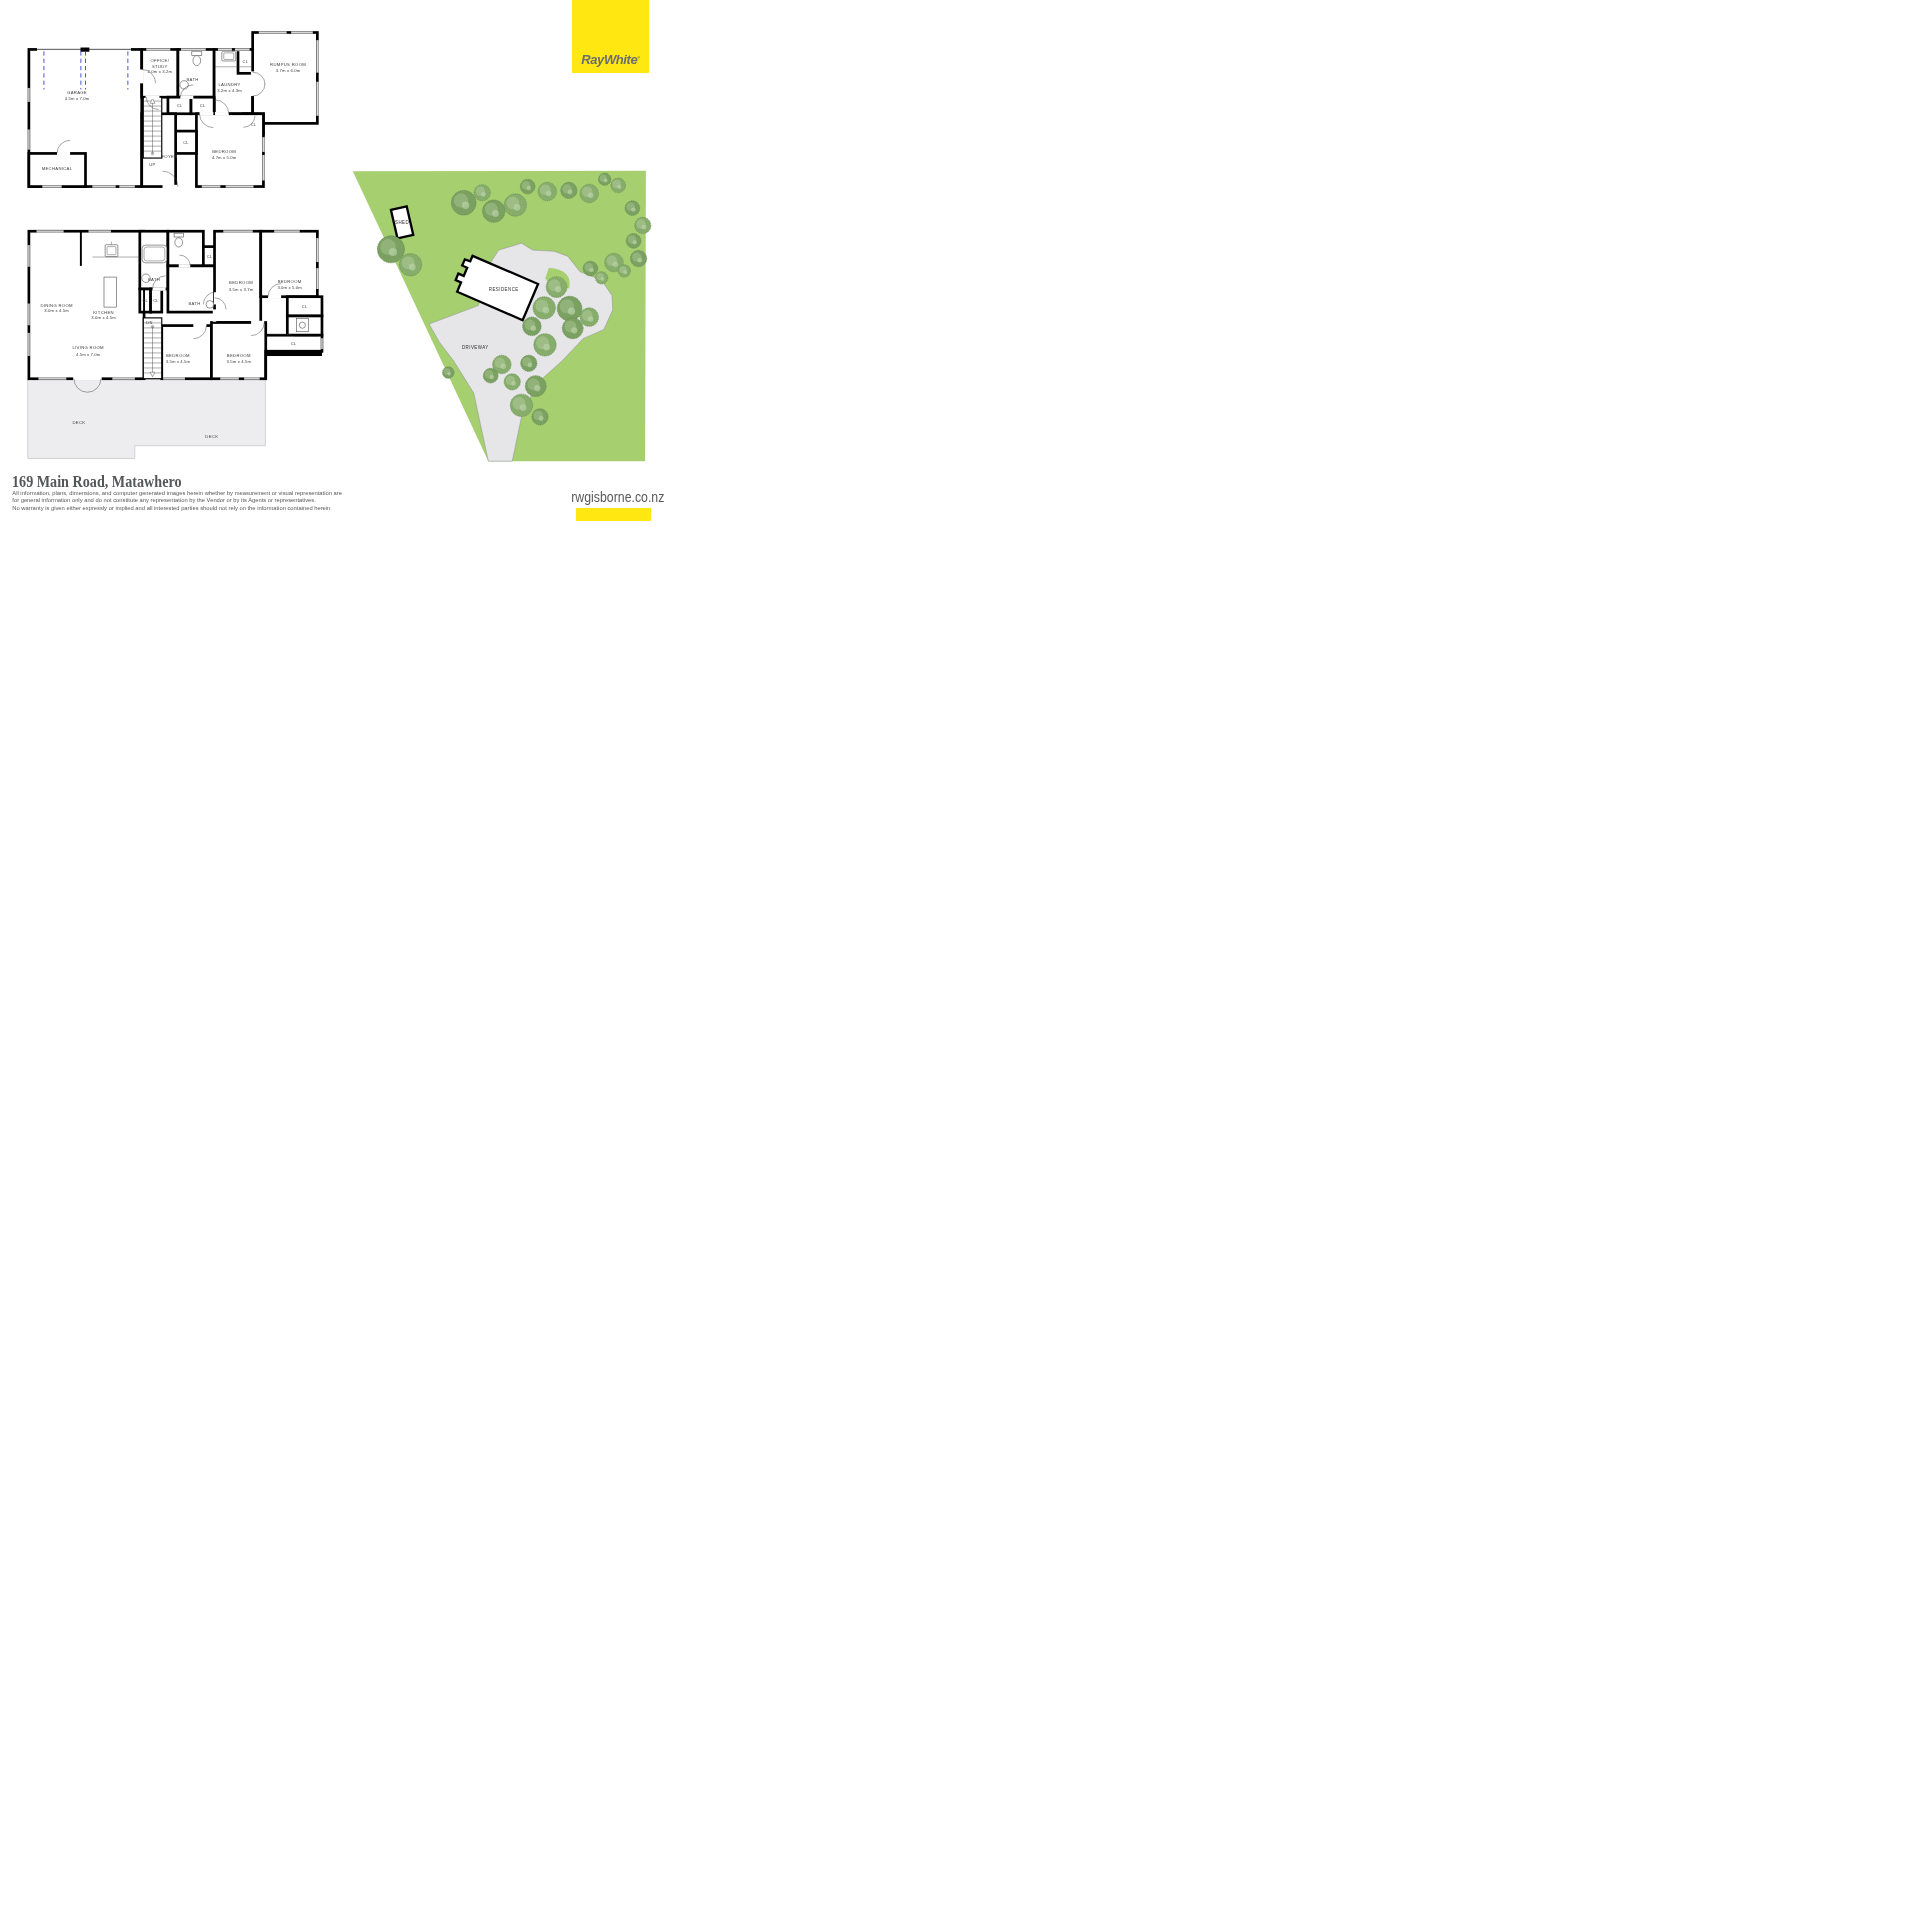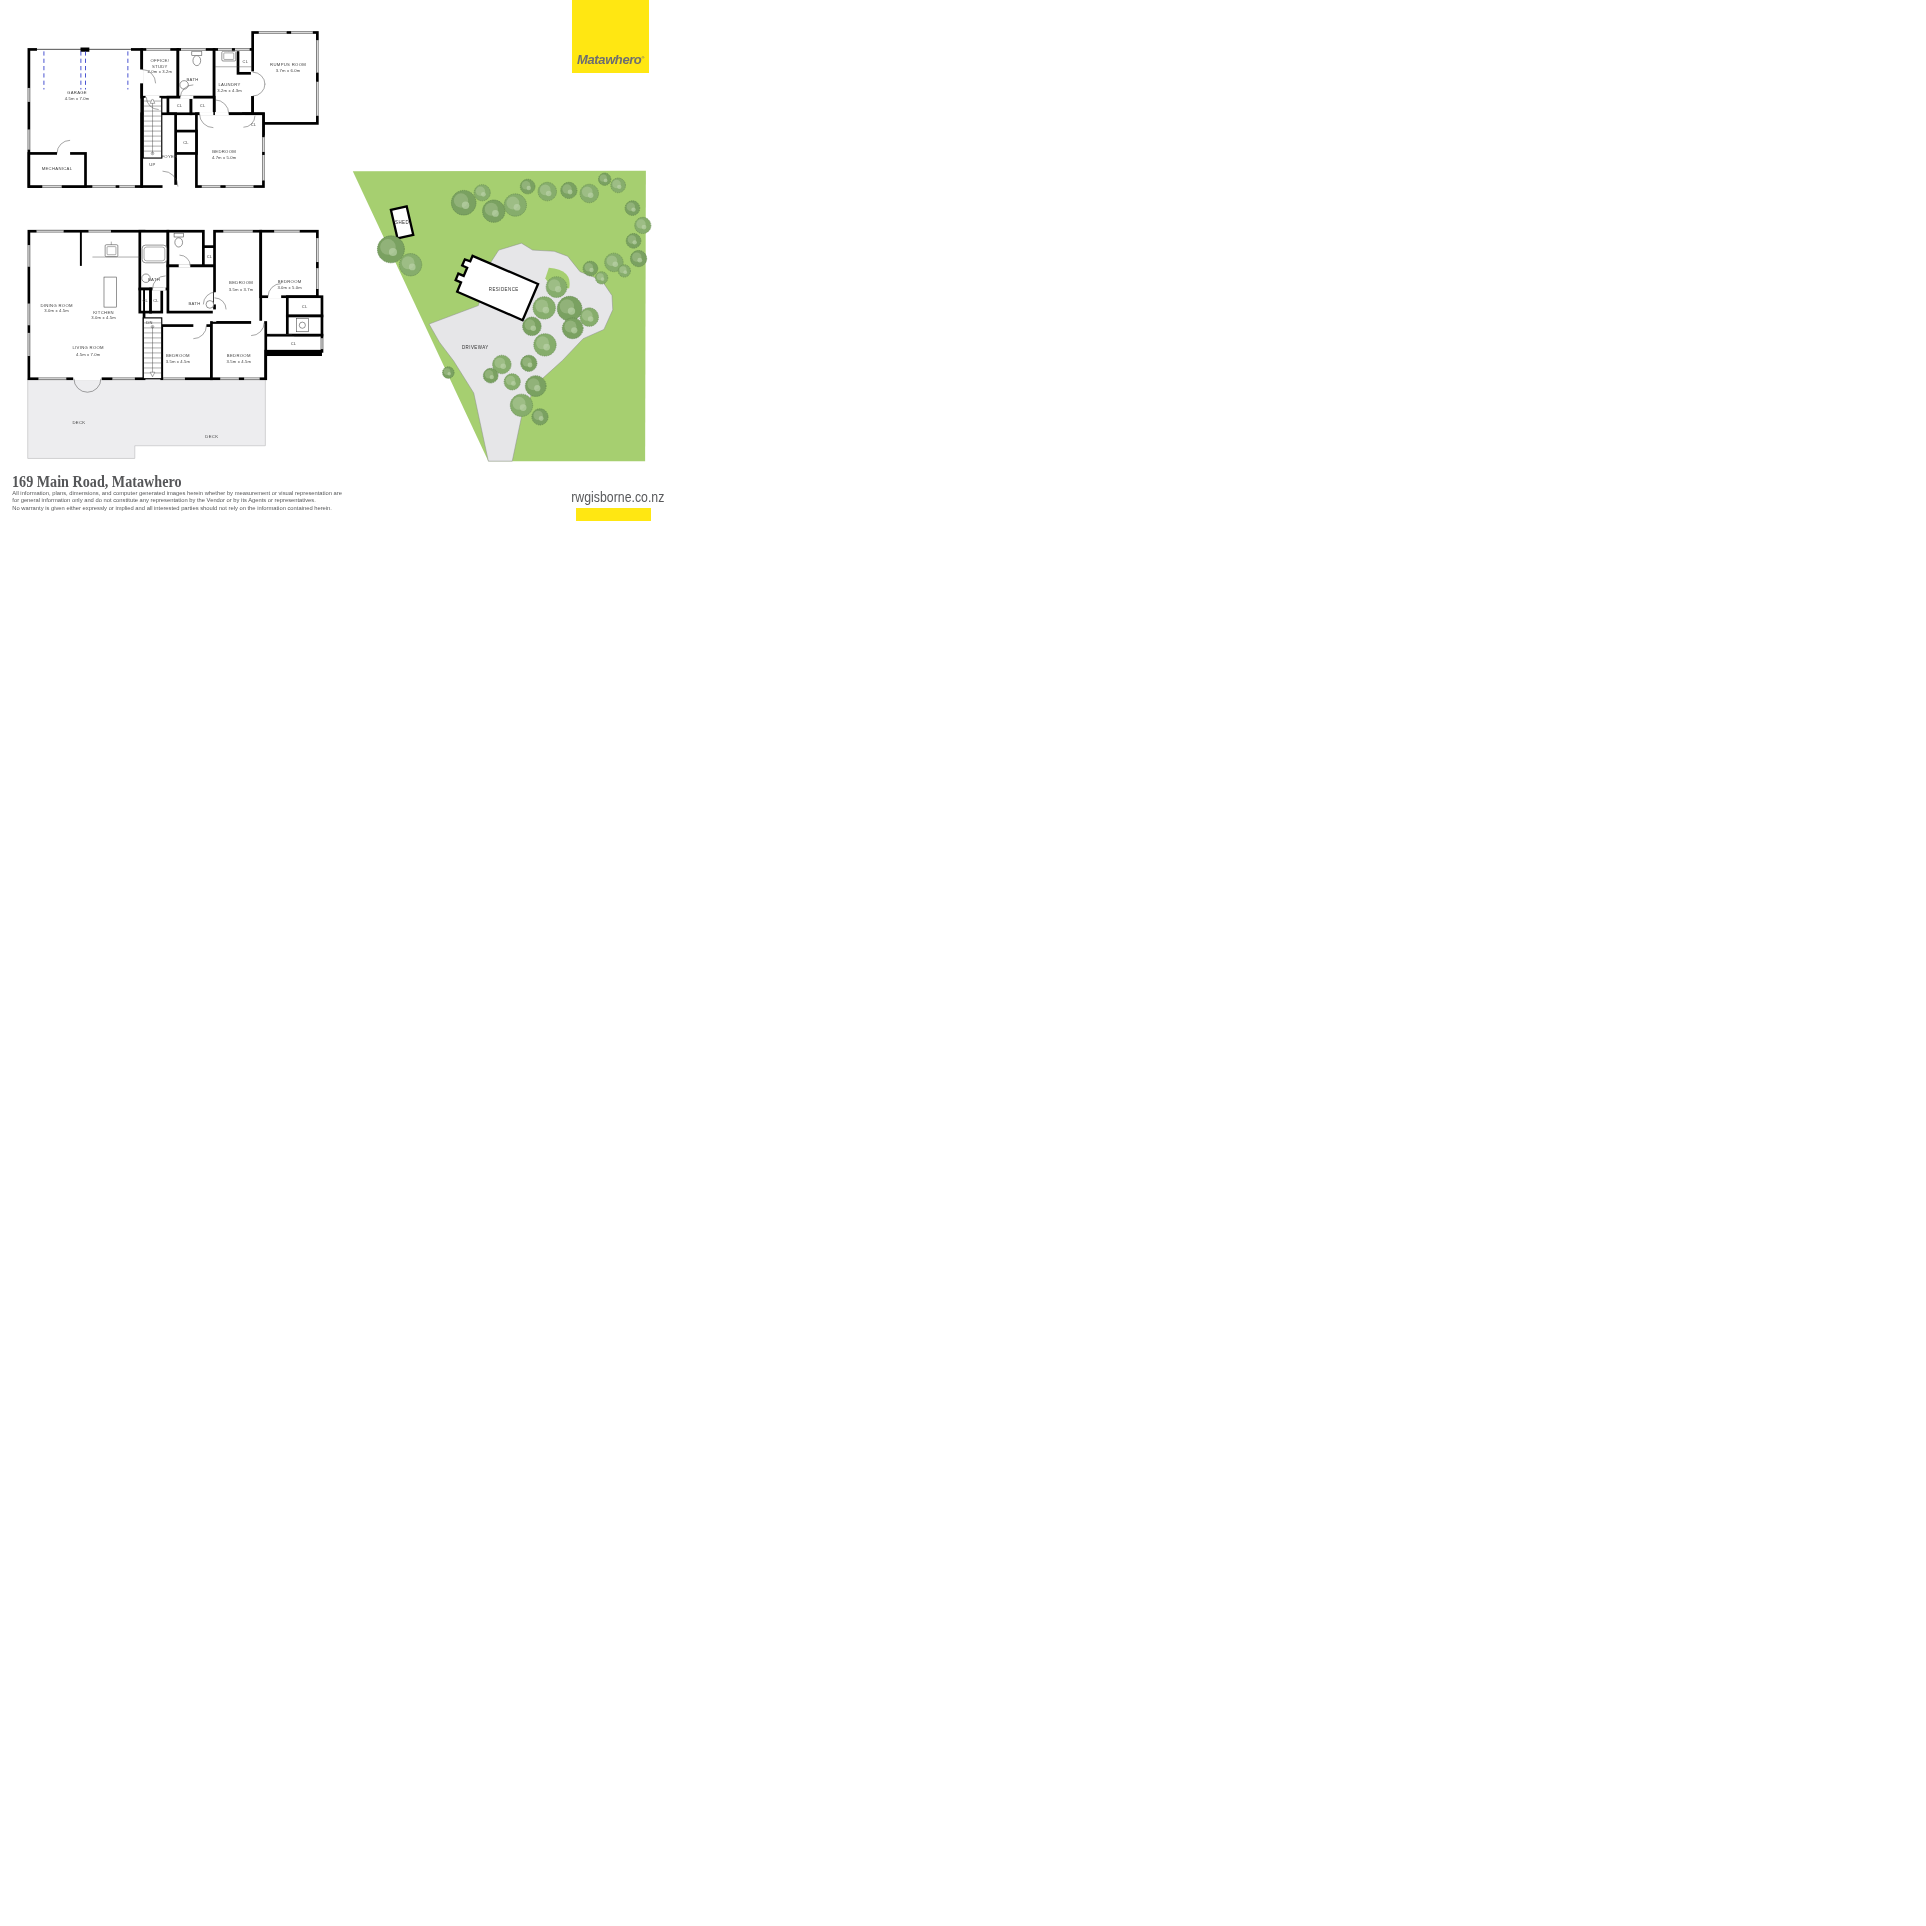--- a/index.html
+++ b/index.html
@@ -626,21 +626,21 @@
           <rect x="190" y="978.5" width="74" height="9" fill="#fff"></rect>
           <path d="M192,983 A35,35 0 0 0 227,1018" fill="none" stroke="#3c3c3c" stroke-width="1.2"></path>
         </g>
         <g>
           <path d="M262,983 A35,35 0 0 1 227,1018" fill="none" stroke="#3c3c3c" stroke-width="1.2"></path>
         </g>
       </g>
 </svg>
 
 <div id="logo">
-  <div class="lt"><span>Matawhero</span><sup>®</sup></div>
+  <div class="lt"><span>RayWhite</span><sup>®</sup></div>
 </div>
 <div id="ysq"></div>
 
 <div id="addr">169 Main Road, Matawhero</div>
 <div id="disc">
   <div>All information, plans, dimensions, and computer generated images herein whether by measurement or visual representation are</div>
   <div>for general information only and do not constitute any representation by the Vendor or by its Agents or representatives.</div>
   <div>No warranty is given either expressly or implied and all interested parties should not rely on the information contained herein.</div>
 </div>
 <div id="web">rwgisborne.co.nz</div>

